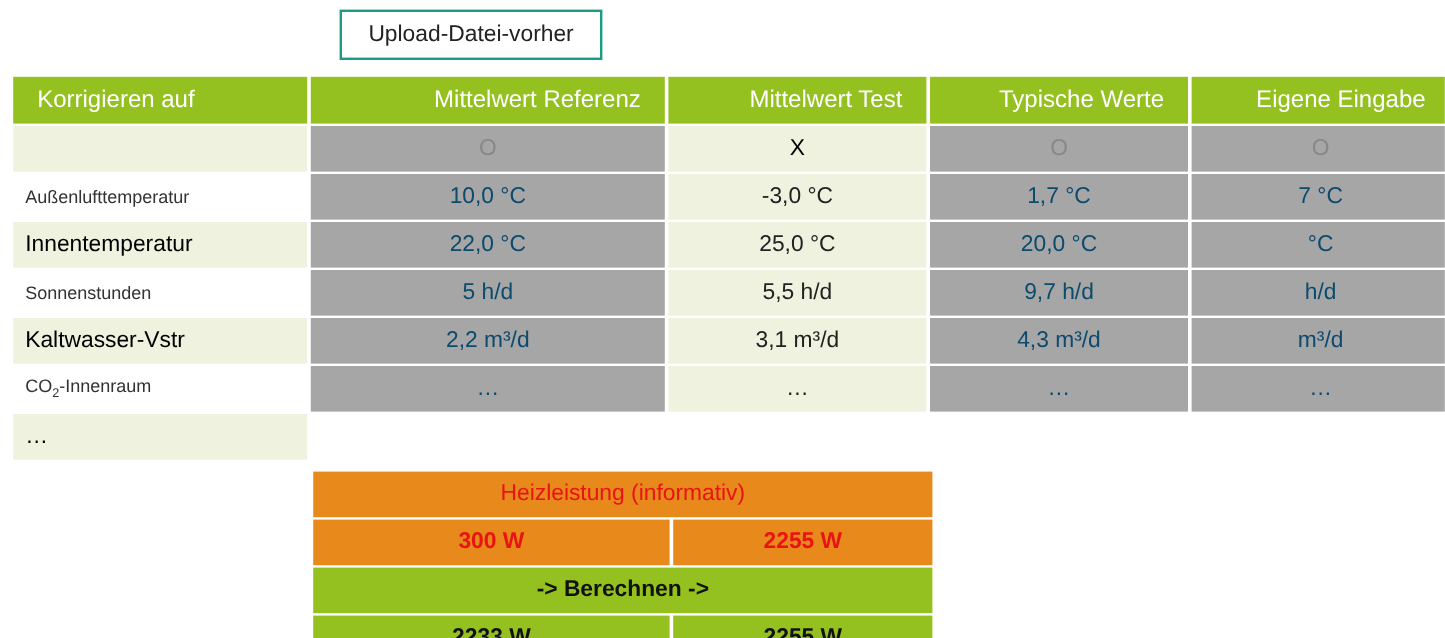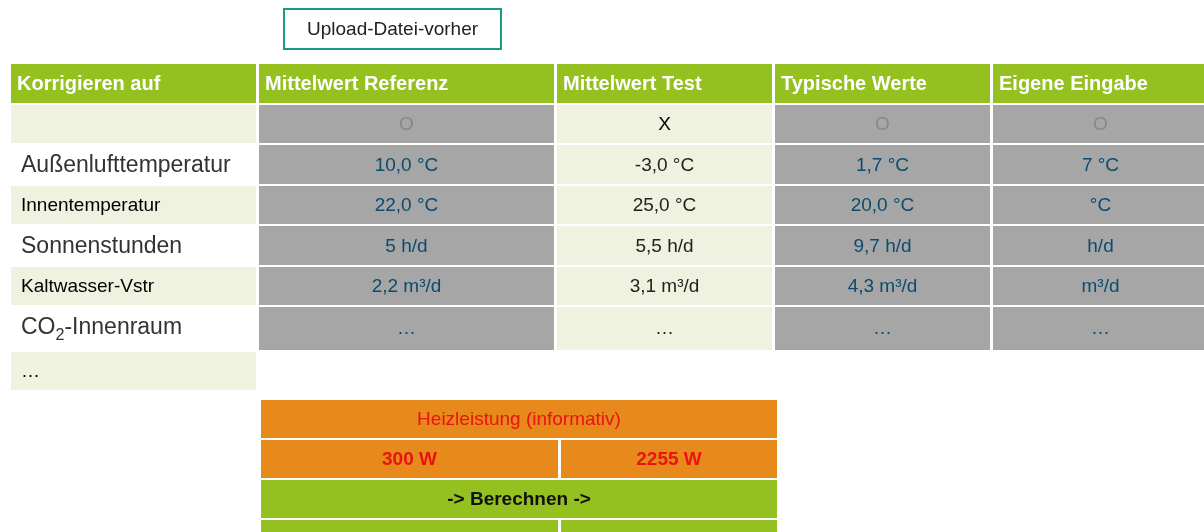--- a/index.html
+++ b/index.html
@@ -34,33 +34,33 @@
     }
     table.main col.c1 { width: 245px; }
     table.main col.c2 { width: 295px; }
     table.main col.c3 { width: 215px; }
     table.main col.c4 { width: 215px; }
     table.main col.c5 { width: 215px; }
 
     .hdr {
       background: #94c11f;
       color: #fff;
-      font-weight: 700;
+      font-weight: 400;
       font-size: 20px;
-      padding: 8px 6px;
+      padding: 8px 20px;
       text-align: left;
     }
-    .hdr.center { text-align: left; }
+    .hdr.center { text-align: right; }
     td {
       padding: 6px 10px;
       height: 38px;
       vertical-align: middle;
     }
     .row-label-even { background: #eef2de; color: #000000; text-align: left; font-size: 19px; }
-    .row-label-odd  { background: #fff; color: #333; text-align: left; font-size: 23px; }
+    .row-label-odd  { background: #fff; color: #333; text-align: left; font-size: 15px; }
 
     .gray-cell { background: #a6a6a6; color: #0c4a6e; text-align: center; font-size: 19px; }
     .light-green-cell { background: #eef2de; color: #222; text-align: center; font-size: 19px; }
 
     .sel-row .gray-cell { color: #888; }
 
     .sub { font-size: 0.7em; vertical-align: sub; }
 
     .bottom-box {
       margin-top: 6px;

